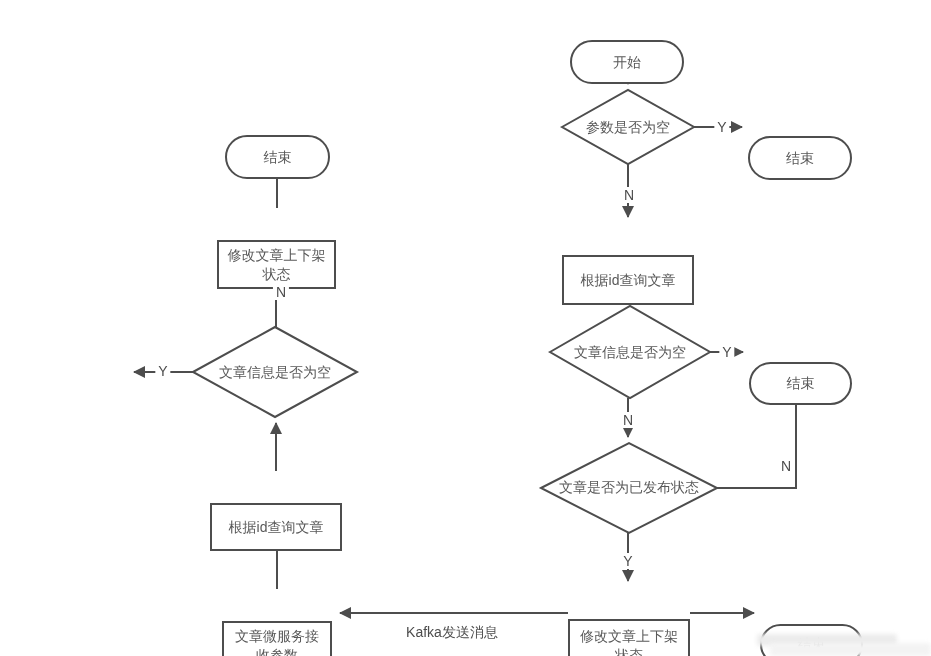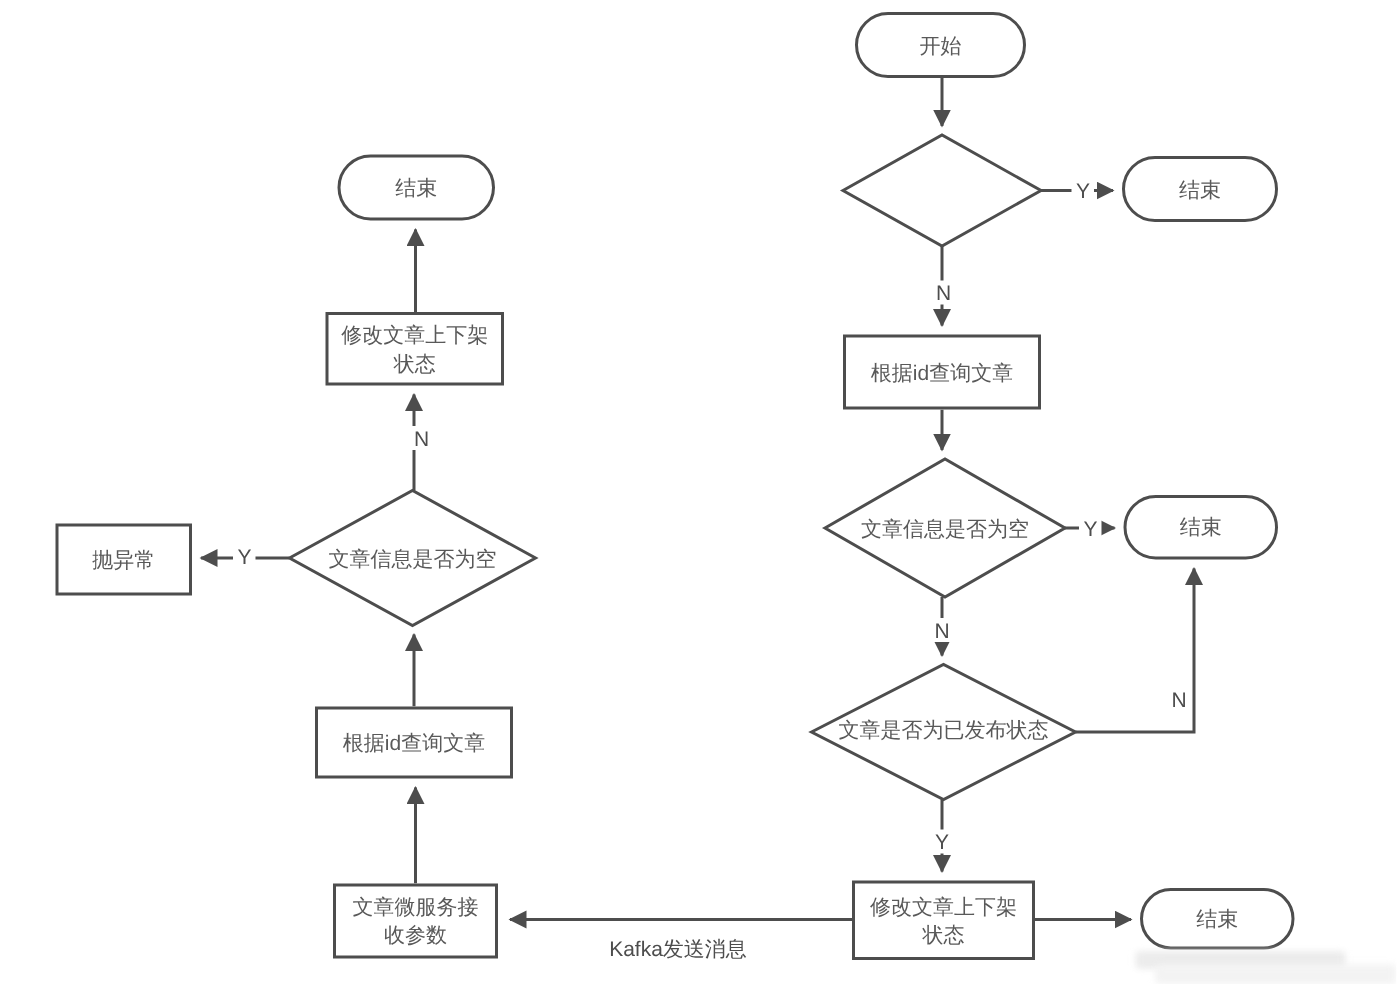--- a/index.html
+++ b/index.html
@@ -10,20 +10,21 @@
     font-family:"Liberation Sans","DejaVu Sans",sans-serif;
     overflow:hidden;
   }
   #connectors{position:absolute;left:0;top:0;width:931px;height:656px;}
   .node{
     position:absolute;box-sizing:border-box;
     background:#ffffff;border:2px solid #4d4d4d;
     display:flex;align-items:center;justify-content:center;
     text-align:center;font-size:14px;color:#595959;line-height:1.35;
     padding:2px 6px;
+    margin-top:32px;
   }
   .stadium{border-radius:24px;}
   .dtext{
     position:absolute;display:flex;align-items:center;justify-content:center;
     text-align:center;font-size:14px;color:#595959;line-height:1.2;
     pointer-events:none;
   }
   .elabel{
     position:absolute;transform:translate(-50%,-50%);
     background:#ffffff;padding:0 3px;
@@ -69,20 +70,21 @@
 
       <polygon points="562,127 628,90 694,127 628,164"></polygon>
       <polygon points="550,352 630,306 710,352 630,398"></polygon>
       <polygon points="541,488 629,443 717,488 629,533"></polygon>
       <polygon points="193,372 275,327 357,372 275,417"></polygon>
     </g>
   </svg>
 
   <div class="node stadium" style="left:570px;top:8px;width:114px;height:44px;">开始</div>
 
+  <div class="dtext" style="left:552px;top:107px;width:152px;height:40px;">参数是否为空</div>
 
   <div class="node stadium" style="left:748px;top:104px;width:104px;height:44px;">结束</div>
 
   <div class="node" style="left:562px;top:223px;width:132px;height:50px;">根据id查询文章</div>
 
   <div class="dtext" style="left:545px;top:332px;width:170px;height:40px;">文章信息是否为空</div>
 
   <div class="node stadium" style="left:749px;top:330px;width:103px;height:43px;">结束</div>
 
   <div class="dtext" style="left:534px;top:468px;width:190px;height:40px;font-family:Liberation Mono, monospace;">文章是否为已发布状态</div>
@@ -90,21 +92,20 @@
   <div class="node" style="left:568px;top:587px;width:122px;height:53px;">修改文章上下架状态</div>
 
   <div class="node stadium" style="left:760px;top:592px;width:103px;height:41px;">结束</div>
 
   <div class="node stadium" style="left:225px;top:103px;width:105px;height:44px;">结束</div>
 
   <div class="node" style="left:217px;top:208px;width:119px;height:49px;">修改文章上下架状态</div>
 
   <div class="dtext" style="left:185px;top:352px;width:180px;height:40px;">文章信息是否为空</div>
 
-  <div class="node" style="left:37px;top:349px;width:91px;height:48px;">抛异常</div>
 
   <div class="node" style="left:210px;top:471px;width:132px;height:48px;">根据id查询文章</div>
 
   <div class="node" style="left:222px;top:589px;width:110px;height:50px;">文章微服务接收参数</div>
 
   <div class="elabel" style="left:722px;top:127px;">Y</div>
   <div class="elabel" style="left:629px;top:195px;">N</div>
   <div class="elabel" style="left:727px;top:352px;">Y</div>
   <div class="elabel" style="left:628px;top:420px;">N</div>
   <div class="elabel" style="left:786px;top:466px;">N</div>

